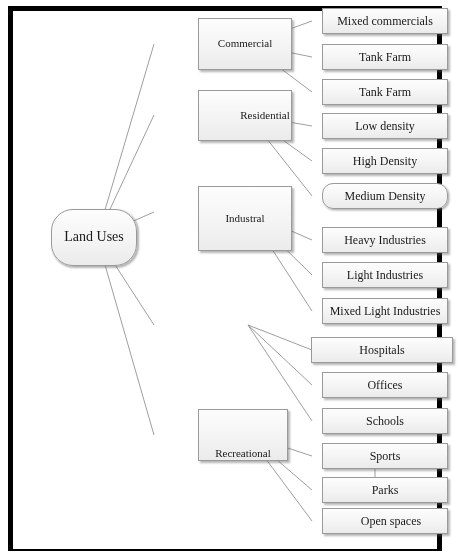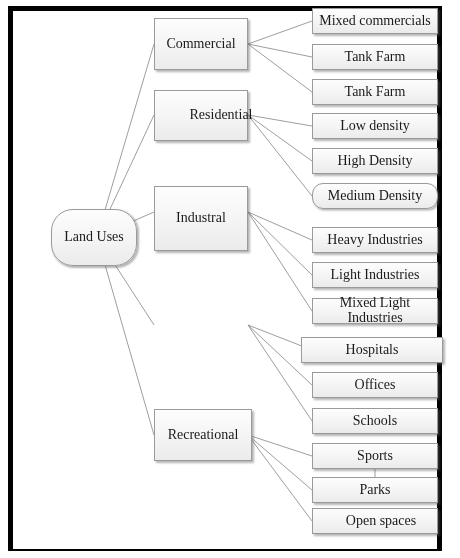--- a/index.html
+++ b/index.html
@@ -19,22 +19,22 @@
   #canvas{position:absolute;left:0;top:0;width:460px;height:558px;}
 
   .node{position:absolute;box-sizing:border-box;
         background:linear-gradient(180deg,#fdfdfd 0%,#f4f4f4 55%,#ebebeb 100%);
         border:1px solid #9a9a9a;
         box-shadow:1.5px 1.5px 2px rgba(90,90,90,.45);
         display:flex;align-items:center;justify-content:center;
         color:#1a1a1a;text-align:center;line-height:1.05;}
 
   .root{border-radius:22px;font-size:14px;margin-left:40px;}
-  .level1{font-size:14px;}
-  .level2{font-size:14px;}
+  .level1{font-size:11px;margin-left:44px;}
+  .level2{font-size:12px;margin-left:10px;}
 
   svg{position:absolute;left:0;top:0;pointer-events:none;}
   line{stroke:#8d8d8d;stroke-width:0.85;}
 </style>
 </head>
 <body>
 
 <div id="frame">
 
   <div class="edge" id="edge-top"></div>
@@ -83,21 +83,21 @@
 
   <div class="node level1" style="left:154px;top:90px;width:94px;height:51px;padding-left:40px;">
     <span>Residential</span>
   </div>
 
   <div class="node level1" style="left:154px;top:186px;width:94px;height:65px;">
     <span>Industral</span>
   </div>
 
 
-  <div class="node level1" style="left:154px;top:409px;width:98px;height:52px;">
+  <div class="node level1" style="left:154px;top:409px;width:90px;height:52px;align-items:flex-end;">
     <span>Recreational</span>
   </div>
 
   <div class="node level2" style="left:312px;top:8px;width:126px;height:26px;">
     <span>Mixed commercials</span>
   </div>
 
   <div class="node level2" style="left:312px;top:44px;width:126px;height:26px;">
     <span>Tank Farm</span>
   </div>

